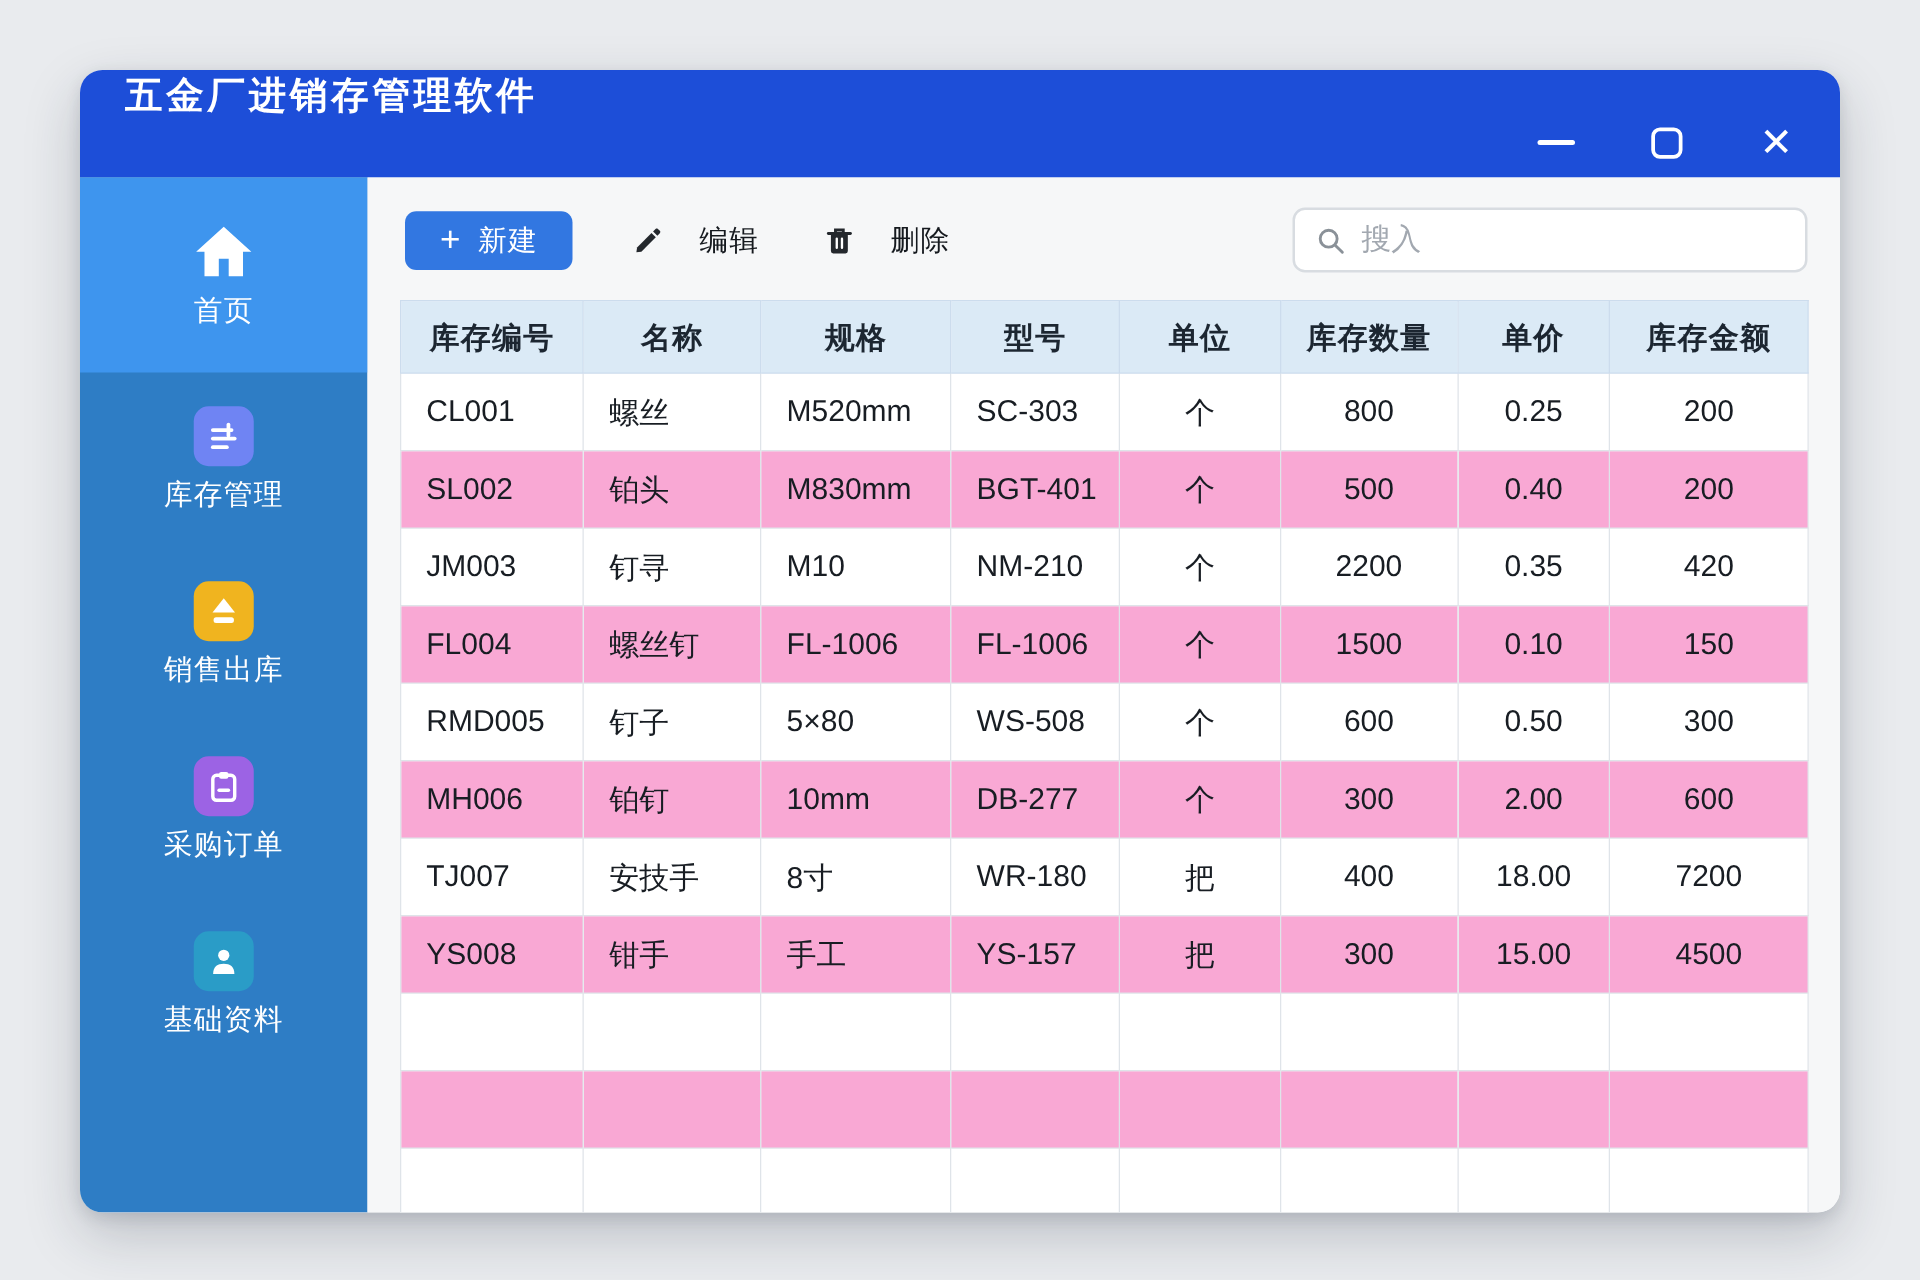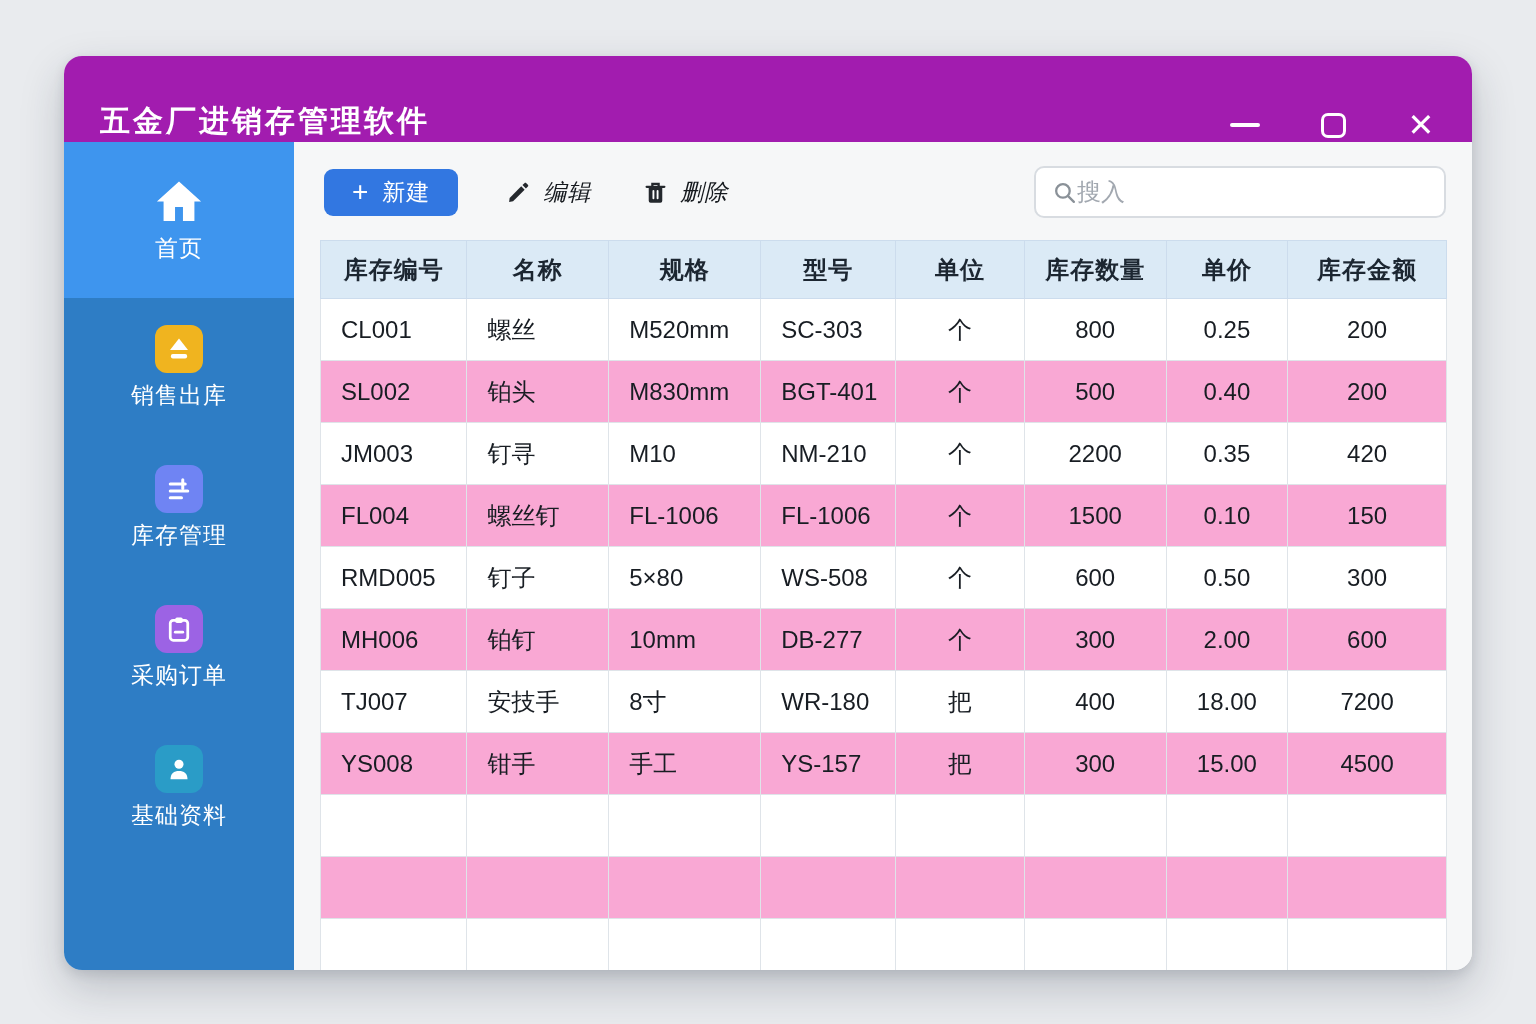--- a/index.html
+++ b/index.html
@@ -10,22 +10,23 @@
     overflow:hidden;
   }
   .window {
     position:absolute; left:64px; top:56px; width:1408px; height:914px;
     border-radius:18px; overflow:hidden;
     box-shadow:0 18px 44px rgba(30,40,60,.22), 0 4px 12px rgba(30,40,60,.12);
     background:#f6f7f8;
   }
   
   .titlebar {
-    height:86px; background:#a21caf; display:flex; align-items:flex-end;
+    height:86px; background:#1d4ed8; display:flex; align-items:flex-start;
     padding:0 34px 0 36px;
+    flex-direction:column;
   }
   .title { color:#fff; font-size:30px; font-weight:700; letter-spacing:3px; }
   .win-controls { margin-left:auto; display:flex; align-items:center; gap:54px; }
   .wc { width:34px; height:34px; display:flex; align-items:center; justify-content:center; cursor:pointer; }
   .wc-min-bar { width:30px; height:4px; background:#fff; border-radius:2px; }
   .wc-max-box { width:25px; height:25px; border:3px solid #fff; border-radius:7px; }
   .wc-close-x { color:#fff; font-size:32px; line-height:1; font-weight:400; }
   
   .app-body { display:flex; height:828px; }
   .sidebar { width:230px; background:#2e7dc5; flex:none; display:flex; flex-direction:column; }
@@ -46,31 +47,31 @@
   .toolbar {
     margin:24px 26px 0 30px; height:52px; display:flex; align-items:center; flex:none;
   }
   .btn-new {
     height:47px; padding:0 28px; background:#3277e1; border:none; border-radius:9px;
     color:#fff; font-size:23px; font-weight:500; display:flex; align-items:center;
     gap:13px; cursor:pointer; font-family:inherit; letter-spacing:1px;
   }
   .btn-new .plus { font-size:28px; font-weight:400; line-height:1; }
   .tool-link {
-    display:flex; align-items:center; gap:12px; background:none; border:none;
+    display:flex; align-items:center; gap:28px; background:none; border:none;
     font-size:23px; color:#15191e; cursor:pointer; font-family:inherit;
-    font-weight:500; letter-spacing:1px;font-style:italic;
+    font-weight:500; letter-spacing:1px;
   }
   .tool-link.edit { margin-left:48px; }
   .tool-link.delete { margin-left:52px; }
   .tool-link svg { width:25px; height:25px; }
   .searchbox {
     margin-left:auto; width:412px; height:52px; background:#fff;
     border:2px solid #d8dce1; border-radius:10px; display:flex; align-items:center;
-    padding:0 16px; 
+    padding:0 16px; gap:12px;
   }
   .searchbox svg { width:25px; height:25px; flex:none; }
   .searchbox input {
     border:none; outline:none; flex:1; font-size:24px; color:#333;
     font-family:inherit; background:transparent;
   }
   .searchbox input::placeholder { color:#a2a8b0; }
   
   .table-wrap { margin:22px 25px 0 26px; }
   table { width:100%; border-collapse:collapse; table-layout:fixed; background:#fff; }
@@ -110,39 +111,39 @@
 
       <div class="nav-item active">
         <svg class="nav-home-glyph" viewBox="0 0 24 24">
           <path d="M12 2.6 L22.6 12.2 H19.4 V21.6 H13.9 V14.9 H10.1 V21.6 H4.6 V12.2 H1.4 Z" fill="#fff"></path>
         </svg>
         <div class="nav-label">首页</div>
       </div>
 
 
       <div class="nav-item">
-        <div class="nav-icon-box" style="background: rgb(240, 180, 31);">
-          <svg viewBox="0 0 24 24">
-            <path d="M4.8 12.8 H19.2 L12 3.6 Z" fill="#fff"></path>
-            <rect x="5.5" y="15.9" width="13" height="3.6" rx="1.6" fill="#fff"></rect>
-          </svg>
-        </div>
-        <div class="nav-label">销售出库</div>
-      </div>
-
-      <div class="nav-item">
         <div class="nav-icon-box" style="background: rgb(111, 132, 243);">
           <svg viewBox="0 0 24 24" fill="none" stroke="#fff" stroke-width="2.4" stroke-linecap="round">
             <line x1="5" y1="8" x2="17" y2="8"></line>
             <line x1="15" y1="4.5" x2="15" y2="11.5"></line>
             <line x1="5" y1="13.5" x2="19" y2="13.5"></line>
             <line x1="5" y1="19" x2="14" y2="19"></line>
           </svg>
         </div>
         <div class="nav-label">库存管理</div>
+      </div>
+
+      <div class="nav-item">
+        <div class="nav-icon-box" style="background: rgb(240, 180, 31);">
+          <svg viewBox="0 0 24 24">
+            <path d="M4.8 12.8 H19.2 L12 3.6 Z" fill="#fff"></path>
+            <rect x="5.5" y="15.9" width="13" height="3.6" rx="1.6" fill="#fff"></rect>
+          </svg>
+        </div>
+        <div class="nav-label">销售出库</div>
       </div>
 
       <div class="nav-item">
         <div class="nav-icon-box" style="background: rgb(156, 99, 228);">
           <svg viewBox="0 0 24 24" fill="none" stroke="#fff" stroke-width="2.2" stroke-linecap="round">
             <rect x="5" y="5" width="14" height="16" rx="2.4"></rect>
             <rect x="9" y="2.8" width="6" height="4.4" rx="1.4" fill="#fff" stroke="none"></rect>
             <line x1="9" y1="14.5" x2="15" y2="14.5"></line>
           </svg>
         </div>

